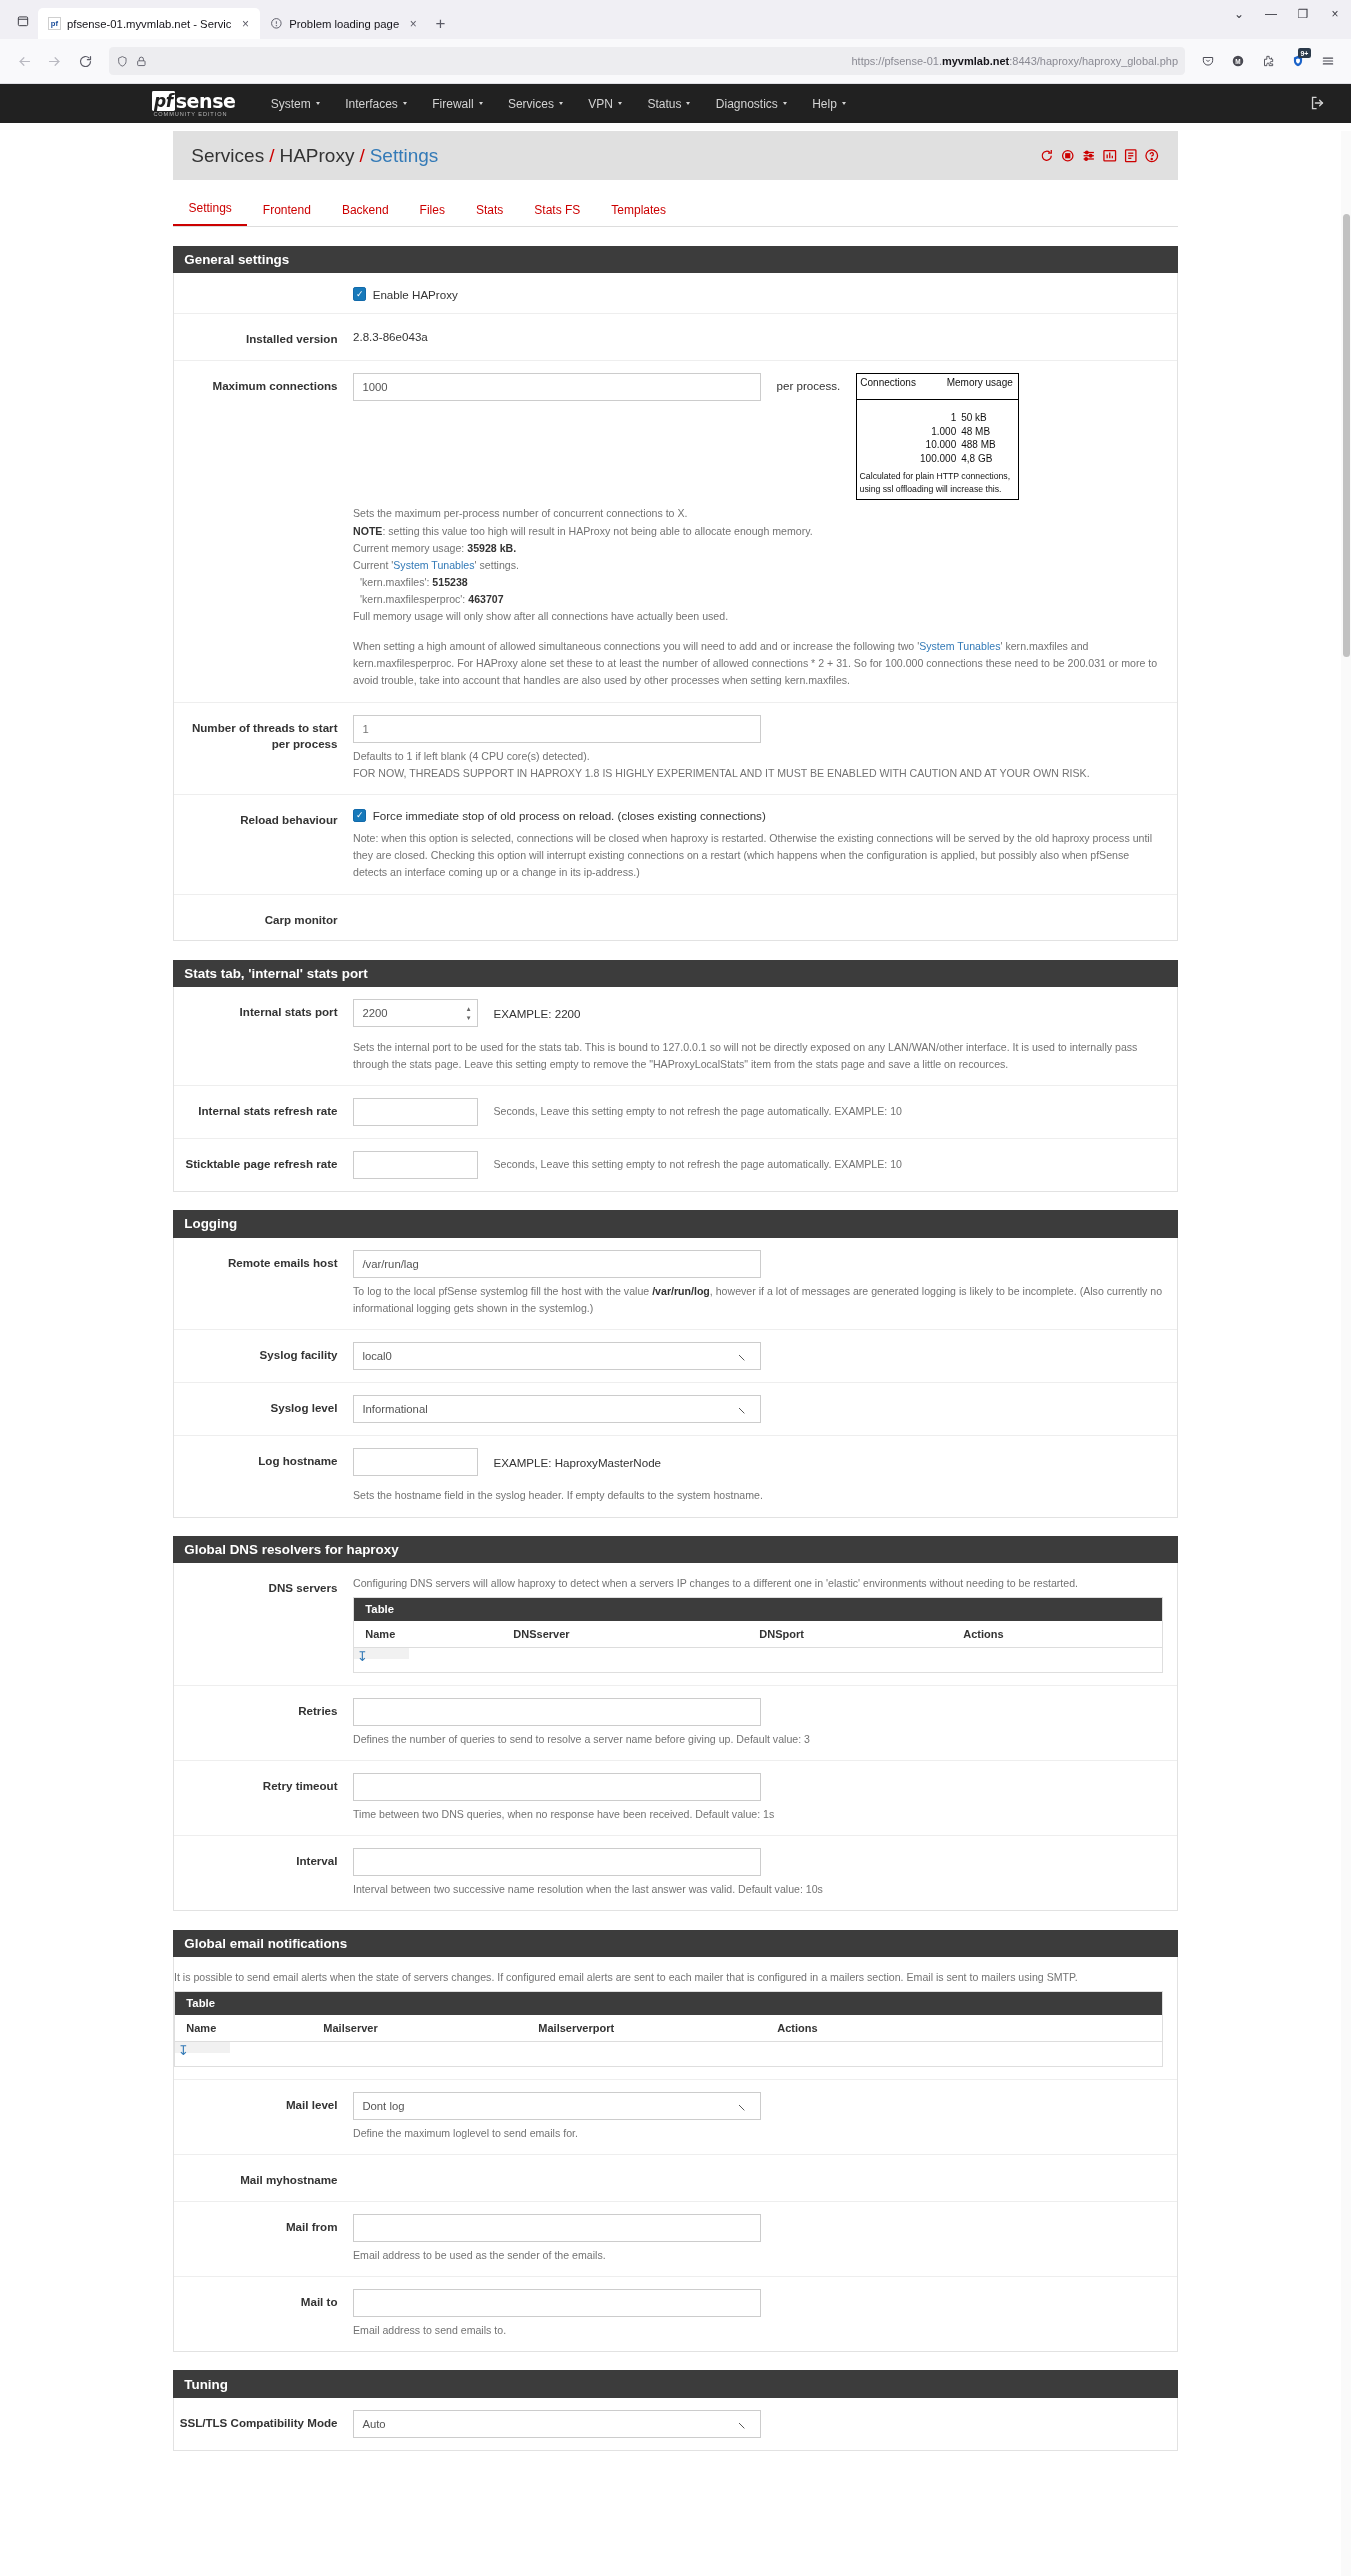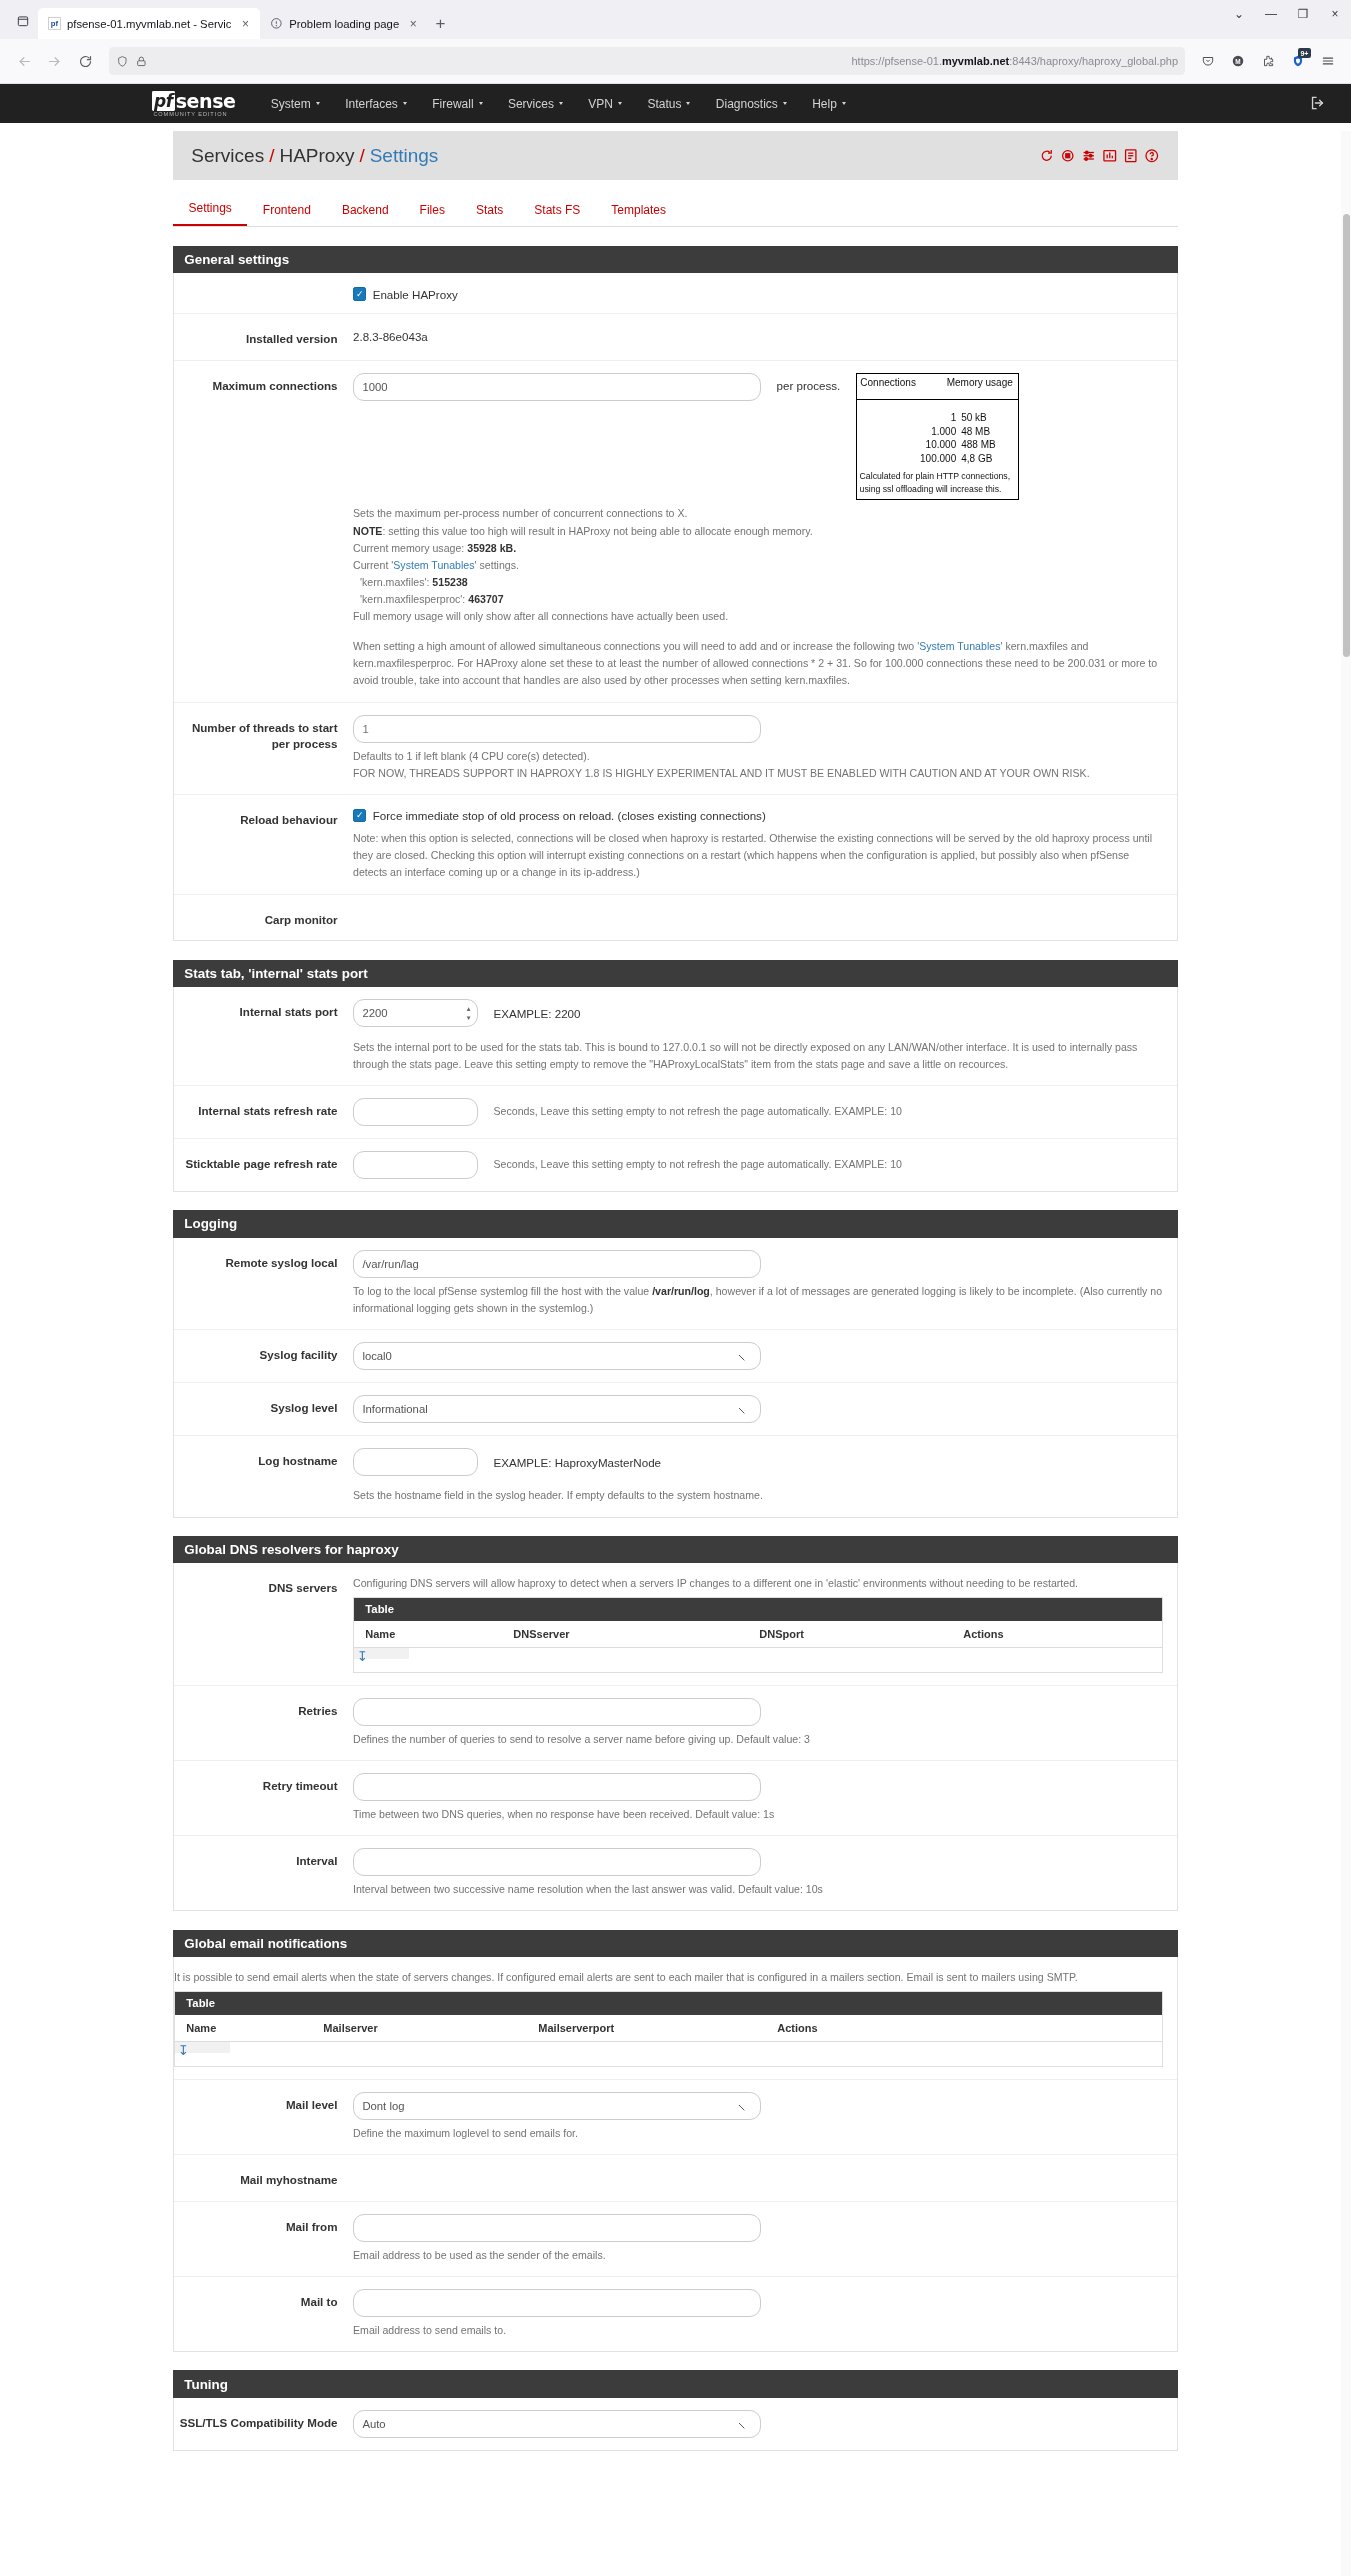--- a/index.html
+++ b/index.html
@@ -278,21 +278,21 @@
     margin-top: 5px;
   }
   .help b { color: #333; font-weight: 700; }
   .help a { color: #337ab7; text-decoration: none; }
   .static-val { font-size: 11.6px; color: #333; padding-top: 4.2px; }
 
   input.txt, select.sel {
     width: 408px;
     height: 28px;
     border: 0.7px solid #cccccc;
-    border-radius: 11px;
+    border-radius: 0;
     padding: 0 8.4px;
     font-size: 11.3px;
     color: #555555;
     font-family: "Liberation Sans", sans-serif;
     background: #ffffff;
   }
   input.txt.short { width: 125px; }
   input.txt.ph { color: #999999; }
   select.sel {
     appearance: none;
@@ -750,21 +750,21 @@
         </div>
 
       </div>
     </div>
 
     <div class="panel">
       <div class="panel-head">Logging</div>
       <div class="panel-body">
 
         <div class="frow">
-          <div class="flabel">Remote syslog local</div>
+          <div class="flabel">Remote emails host</div>
           <div class="fctl">
             <input class="txt" type="text" value="/var/run/lag" style="">
             <div class="help">
               <span>To log to the local pfSense systemlog fill the host with the value </span><b>/var/run/log</b><span>, however if a lot of messages are generated logging is likely to be incomplete. (Also currently no informational logging gets shown in the systemlog.)</span>
             </div>
           </div>
         </div>
 
         <div class="frow">
           <div class="flabel">Syslog facility</div>

